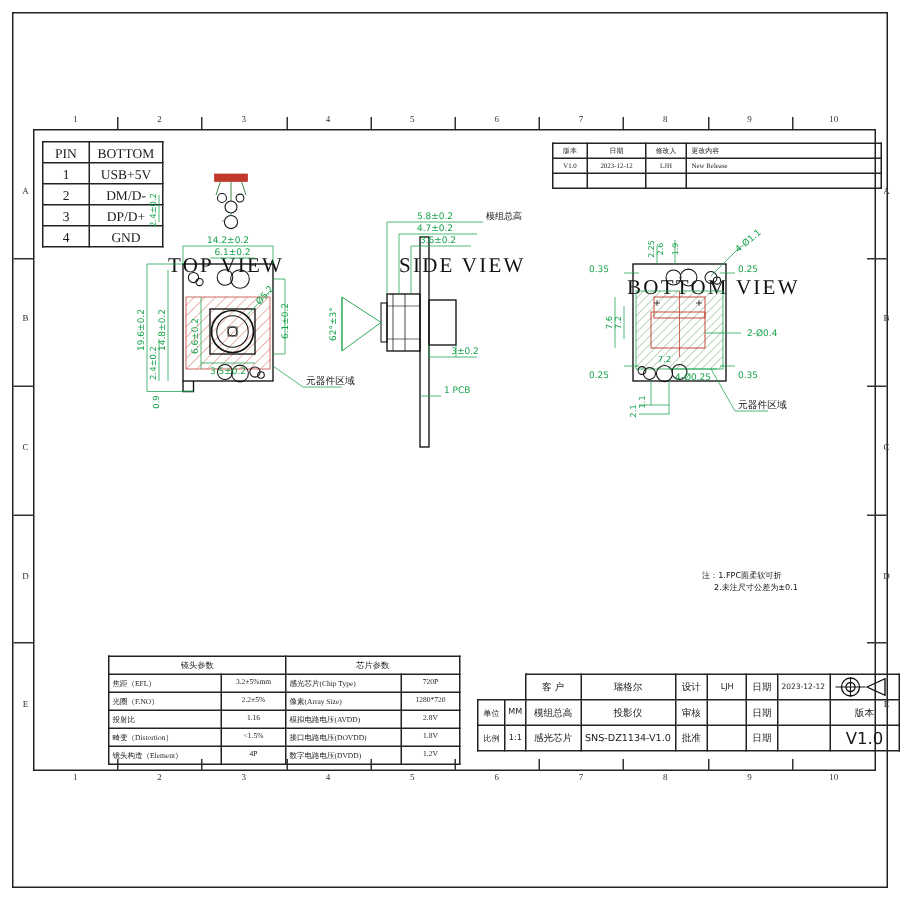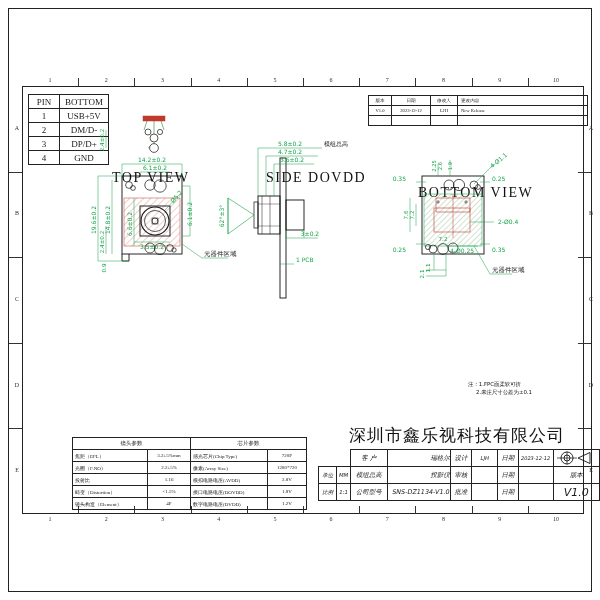--- a/index.html
+++ b/index.html
@@ -146,31 +146,31 @@
     left: 330px; top: 424px;
     width: 254px;
     text-align: center;
     font-size: 17px;
     letter-spacing: 1px;
     color: #111;
     font-family: "DejaVu Sans", sans-serif;
   }
   #title-block {
     position: absolute;
-    left: 318px; top: 449px; font-style: italic;
+    left: 318px; top: 449px;
   }
   #title-block td {
     height: 16px;
     font-size: 6.4px;
     font-family: "DejaVu Sans", sans-serif;
   }
   #title-block td.tb-unit { width: 20px; font-size: 5.4px; }
   #title-block td.tb-unitv { width: 14px; font-size: 5.4px; }
   #title-block td.tb-lbl { width: 40px; }
-  #title-block td.tb-val { width: 64px; text-align: right; }
+  #title-block td.tb-val { width: 64px; }
   #title-block td.tb-lbl2 { width: 24px; }
   #title-block td.tb-val2 { width: 32px; font-size: 5.4px; }
   #title-block td.tb-lbl3 { width: 22px; }
   #title-block td.tb-val3 { width: 36px; font-size: 5px; }
   #title-block td.tb-ver { width: 46px; }
   #title-block td.tb-vernum { font-size: 11px; }
   .proj-sym { display: block; }
 </style>
 </head>
 <body>
@@ -281,21 +281,21 @@
     <tr>
       <td class="rv"></td>
       <td class="rd"></td>
       <td class="rm"></td>
       <td class="rc"></td>
     </tr>
   </tbody>
     </table>
 
   <div class="view-title" style="left:112px; top:170px;">TOP VIEW</div>
-  <div class="view-title" style="left:266px; top:170px;">SIDE DOVDD</div>
+  <div class="view-title" style="left:266px; top:170px;">SIDE VIEW</div>
   <div class="view-title" style="left:418px; top:185px;">BOTTOM VIEW</div>
 
   <svg id="views-svg" width="562" height="300" viewBox="0 0 562 300">
     <defs>
       <pattern id="hatch" width="5" height="5" patternTransform="rotate(45)" patternUnits="userSpaceOnUse">
         <line x1="0" y1="0" x2="0" y2="5" stroke="#c0392b" stroke-width="0.5"></line>
       </pattern>
       <pattern id="hatch2" width="4" height="4" patternTransform="rotate(45)" patternUnits="userSpaceOnUse">
         <line x1="0" y1="0" x2="0" y2="4" stroke="#2e7d32" stroke-width="0.45"></line>
       </pattern>
@@ -515,21 +515,20 @@
     </tr>
     <tr>
       <td class="s1">镜头构造（Element）</td>
       <td class="s2">4P</td>
       <td class="s3">数字电路电压(DVDD)</td>
       <td class="s4">1.2V</td>
     </tr>
   </tbody>
     </table>
 
-  <div id="company-name">深圳市鑫乐视科技有限公司</div>
 
   <table class="dwg" id="title-block">
     <tbody>
         <tr>
       <td class="tb-unit" style="border:none;"></td>
       <td class="tb-unitv" style="border:none;"></td>
       <td class="tb-lbl">客    户</td>
       <td class="tb-val">瑞格尔</td>
       <td class="tb-lbl2">设计</td>
       <td class="tb-val2">LJH</td>
@@ -552,21 +551,21 @@
       <td class="tb-val">投影仪</td>
       <td class="tb-lbl2">审核</td>
       <td class="tb-val2"></td>
       <td class="tb-lbl3">日期</td>
       <td class="tb-val3"></td>
       <td class="tb-ver">版本</td>
     </tr>
     <tr>
       <td class="tb-unit">比例</td>
       <td class="tb-unitv">1:1</td>
-      <td class="tb-lbl">公司型号</td>
+      <td class="tb-lbl">感光芯片</td>
       <td class="tb-val">SNS-DZ1134-V1.0</td>
       <td class="tb-lbl2">批准</td>
       <td class="tb-val2"></td>
       <td class="tb-lbl3">日期</td>
       <td class="tb-val3"></td>
       <td class="tb-ver tb-vernum">V1.0</td>
     </tr>
   </tbody>
     </table>
 

